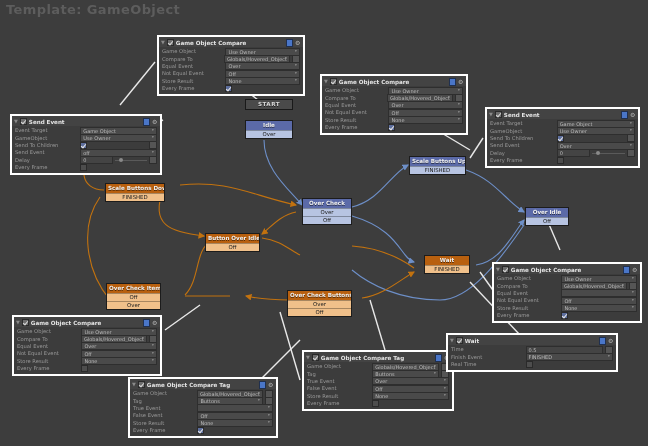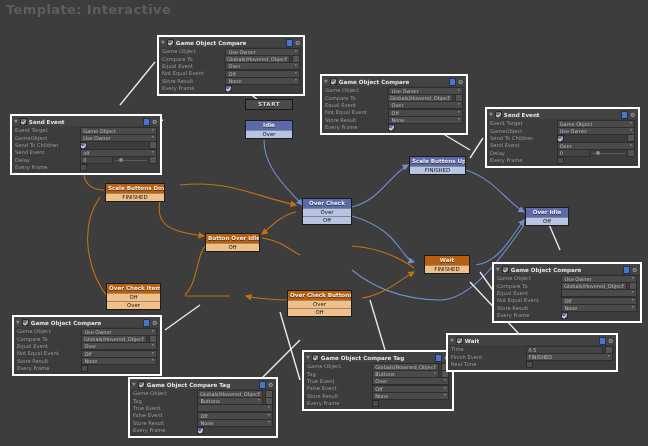--- a/index.html
+++ b/index.html
@@ -55,21 +55,21 @@
   .slid{flex:1.2;height:6px;position:relative;}
   .slid:before{content:"";position:absolute;left:0;right:0;top:3px;height:1px;background:#5a5a5a;}
   .slid:after{content:"";position:absolute;left:4px;top:1px;width:4px;height:4px;
        border-radius:50%;background:#8a8a8a;}
 </style>
 </head>
 <body>
 
 <div id="canvas">
 
-  <div class="title">Template: Interactive</div>
+  <div class="title">Template: GameObject</div>
 
   <svg id="edges" viewBox="0 0 648 446">
     <defs>
       <marker id="ab" markerWidth="6" markerHeight="6" refX="5" refY="3" orient="auto">
         <path d="M0,0 L6,3 L0,6 z" fill="#6d8fc8"></path>
       </marker>
       <marker id="ao" markerWidth="6" markerHeight="6" refX="5" refY="3" orient="auto">
         <path d="M0,0 L6,3 L0,6 z" fill="#c2720f"></path>
       </marker>
     </defs>

